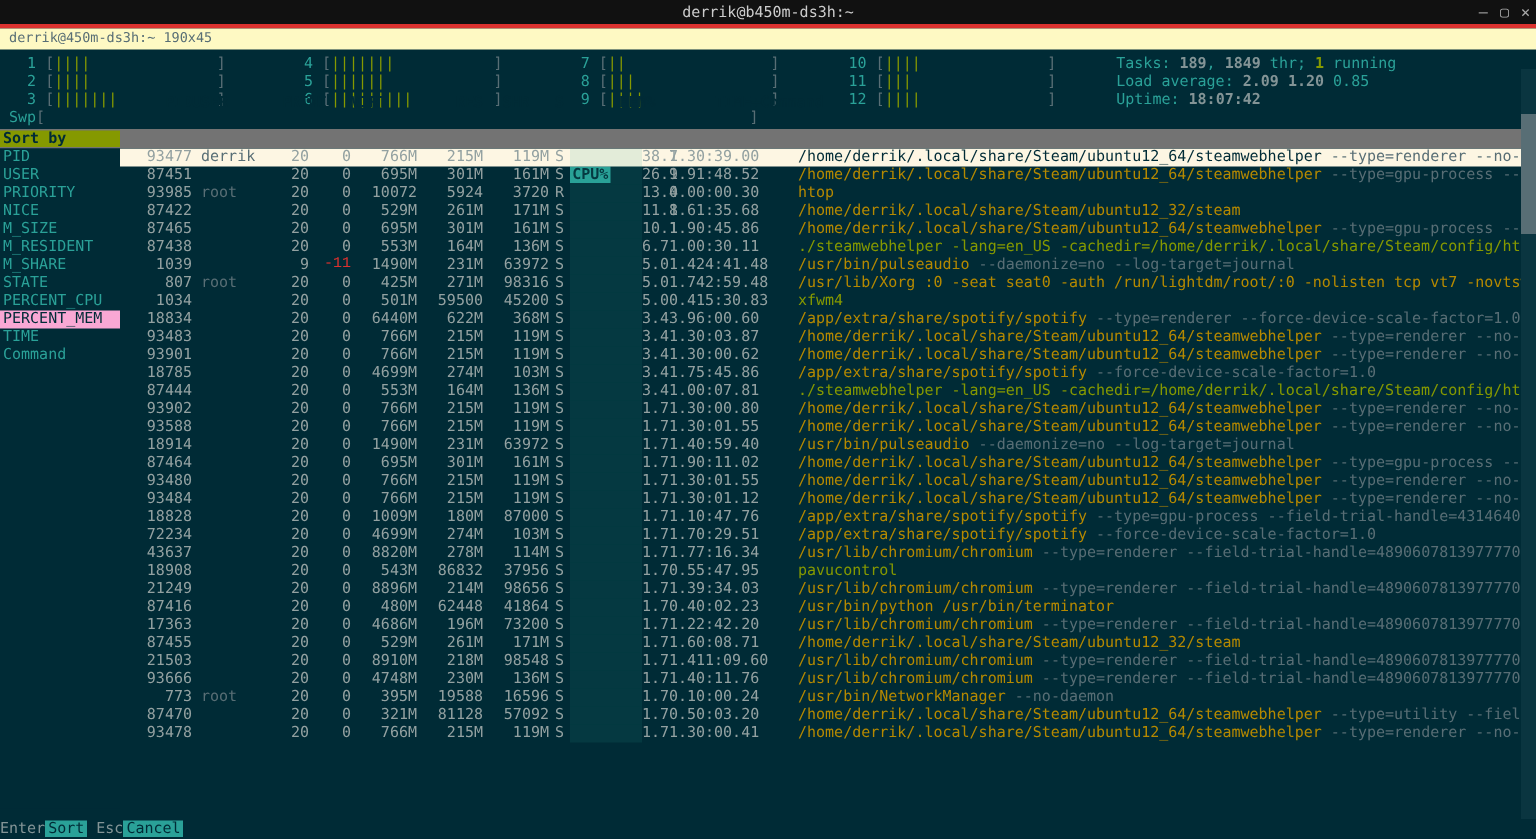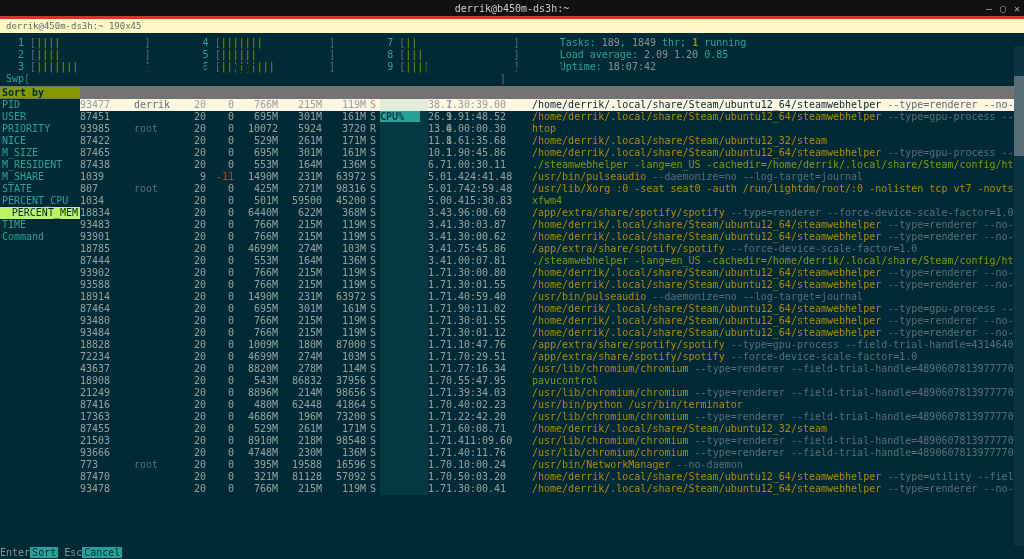--- a/index.html
+++ b/index.html
@@ -42,49 +42,49 @@
   .meters { padding: 4px 6px 2px 6px; }
   .meters-row { display: flex; gap: 40px; }
   .meters-col { flex: 0 0 auto; }
   .cpu-line { white-space: pre; line-height: 12px; }
   .cpu-num { color: #2aa198; }
   .bar-bracket { color: #586e75; }
   .bar-low { color: #859900; }
   .mem-line { white-space: pre; color:#586e75; }
   .mem-used { color: #859900; }
   .summary { color: #2aa198; white-space: pre; line-height:12px; }
-  .summary .num { color: #839496; font-weight:normal;margin-top:36px;}
+  .summary .num { color: #839496; font-weight:bold;margin-top:36px;}
   .summary .hl { color: #859900; font-weight:bold;}
   .header-row {
     background: #737373;
     color: #002b36;
     display: flex;
     height: 13px;
     font-weight: bold;
     align-items:center;
   }
   .sortcol-hdr { background:#859900; color:#002b36; flex:0 0 80px; padding-left:2px;}
   .header-row .sel { background: #2aa198; color: #002b36; }
   .body { display: flex; height: calc(100% - 16px - 3px - 14px - 60px - 13px - 13px); }
   .sortcol {
     flex: 0 0 80px;
     background: #002b36;
     color: #2aa198;
   }
   .sortcol div { padding: 0 2px; line-height:12px; white-space:pre;}
-  .sortcol .sel { background: #bef264; color: #002b36; text-align: right; }
+  .sortcol .sel { background: #f9a8d4; color: #002b36; }
   .proctable { flex: 1; overflow: hidden; }
   .row { display: flex; line-height: 12px; white-space: pre; }
   .row.cursor { background: #fdf6e3; color: #002b36; }
   .row.cursor .cmd, .row.cursor .path { color:#002b36; }
-  .c-pid  { width: 48px; text-align: left; color:#93a1a1;}
+  .c-pid  { width: 48px; text-align: right; color:#93a1a1;}
   .c-user { width: 50px; color:#586e75;}
   .c-pri  { width: 28px; text-align: right; color:#93a1a1;}
   .c-ni   { width: 28px; text-align: right; color:#93a1a1;}
-  .c-ni.neg { color:#dc322f; }
+  .c-ni.neg { color:#dc322f;font-family:Liberation Mono, monospace; }
   .c-virt { width: 44px; text-align: right; color:#93a1a1;}
   .c-res  { width: 44px; text-align: right; color:#93a1a1;}
   .c-shr  { width: 44px; text-align: right; color:#93a1a1;}
   .c-s    { width: 14px; text-align: center; color:#93a1a1;}
   .c-cpu  { width: 19px; text-align: right; color:#93a1a1; background: rgba(42,161,152,0.12); padding-left: 48px;}
   .c-mem  { width: 36px; text-align: right; color:#93a1a1;}
   .c-time { width: 64px; text-align: left; color:#93a1a1;}
   .c-cmd  { flex: 1; overflow: hidden; padding-left:4px;}
   .cmd { color: #2aa198; }
   .path { color: #b58900; }
@@ -129,40 +129,45 @@
         <div class="cpu-line"><span class="cpu-num">  4</span> <span class="bar-bracket">[</span><span class="bar-low">|||||||</span>           <span class="bar-bracket">]</span></div>
         <div class="cpu-line"><span class="cpu-num">  5</span> <span class="bar-bracket">[</span><span class="bar-low">||||||</span>            <span class="bar-bracket">]</span></div>
         <div class="cpu-line"><span class="cpu-num">  6</span> <span class="bar-bracket">[</span><span class="bar-low">|||||||||</span>         <span class="bar-bracket">]</span></div>
       </div>
       <div class="meters-col">
         <div class="cpu-line"><span class="cpu-num">  7</span> <span class="bar-bracket">[</span><span class="bar-low">||</span>                <span class="bar-bracket">]</span></div>
         <div class="cpu-line"><span class="cpu-num">  8</span> <span class="bar-bracket">[</span><span class="bar-low">|||</span>               <span class="bar-bracket">]</span></div>
         <div class="cpu-line"><span class="cpu-num">  9</span> <span class="bar-bracket">[</span><span class="bar-low">||||</span>              <span class="bar-bracket">]</span></div>
       </div>
       <div class="meters-col">
+        <div class="cpu-line"><span class="cpu-num"> 10</span> <span class="bar-bracket">[</span><span class="bar-low">||||</span>              <span class="bar-bracket">]</span></div>
+        <div class="cpu-line"><span class="cpu-num"> 11</span> <span class="bar-bracket">[</span><span class="bar-low">|||</span>               <span class="bar-bracket">]</span></div>
+        <div class="cpu-line"><span class="cpu-num"> 12</span> <span class="bar-bracket">[</span><span class="bar-low">||||</span>              <span class="bar-bracket">]</span></div>
+      </div>
+      <div class="meters-col">
         <div class="summary">Tasks: <span class="num">189</span>, <span class="num">1849</span> thr; <span class="hl">1</span> running</div>
 <div class="summary">Load average: <span class="num">2.09</span> <span class="num">1.20</span> 0.85</div>
 <div class="summary">Uptime: <span class="num">18:07:42</span></div>
       </div>
     </div>
   <div class="mem-line"><span class="cpu-num">Swp</span>[                                                                              ]</div>
 </div>
 
 <div class="header-row">
   <div class="sortcol-hdr">Sort by</div>
   <div id="col-headers" style="display:flex;flex:1;">
       <span class="hdr-cell" style="width:48px;text-align:right;">PID</span>
       <span class="hdr-cell" style="width:50px;text-align:left;">USER</span>
       <span class="hdr-cell" style="width:28px;text-align:right;">PRI</span>
       <span class="hdr-cell" style="width:28px;text-align:left;">NI</span>
       <span class="hdr-cell" style="width:44px;">VIRT</span>
       <span class="hdr-cell" style="width:44px;text-align:right;">RES</span>
       <span class="hdr-cell" style="width:44px;text-align:center;">SHR</span>
       <span class="hdr-cell" style="width:14px;text-align:center;">S</span>
-      <span class="hdr-cell sel" style="width:40px;text-align:left;margin-top:48px;">CPU%</span>
+      <span class="hdr-cell sel" style="width:27px;text-align:center;margin-top:48px;">CPU%</span>
       <span class="hdr-cell" style="width:36px;text-align:center;">MEM%</span>
       <span class="hdr-cell" style="width:64px;text-align:right;">TIME+</span>
       <span class="hdr-cell" style="width:300px;text-align:left;">Command</span>
     </div>
 </div>
 
 <div class="body">
   <div class="sortcol" id="sortcol">
       <div>PID</div>
       <div>USER</div>

